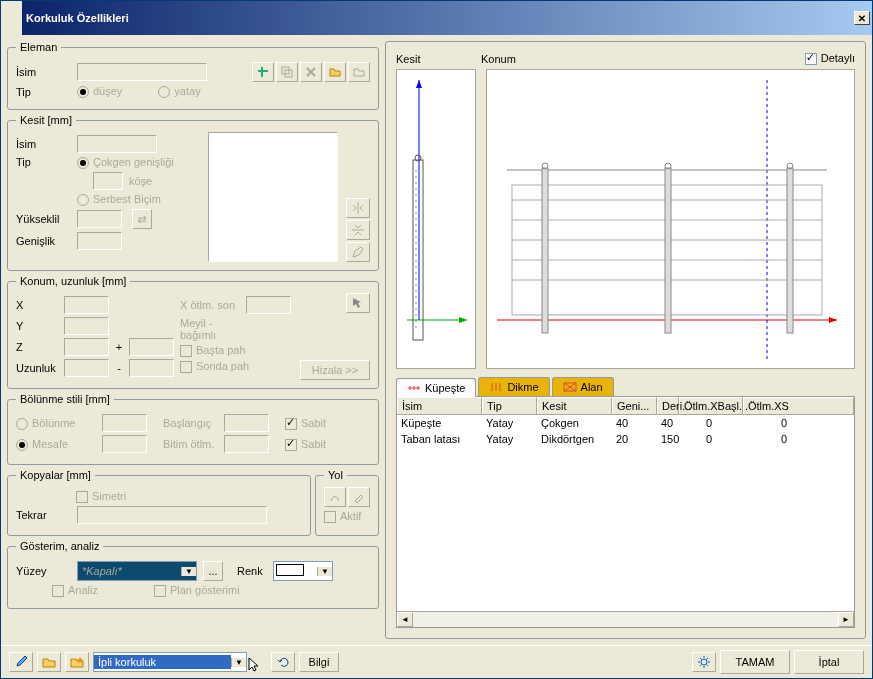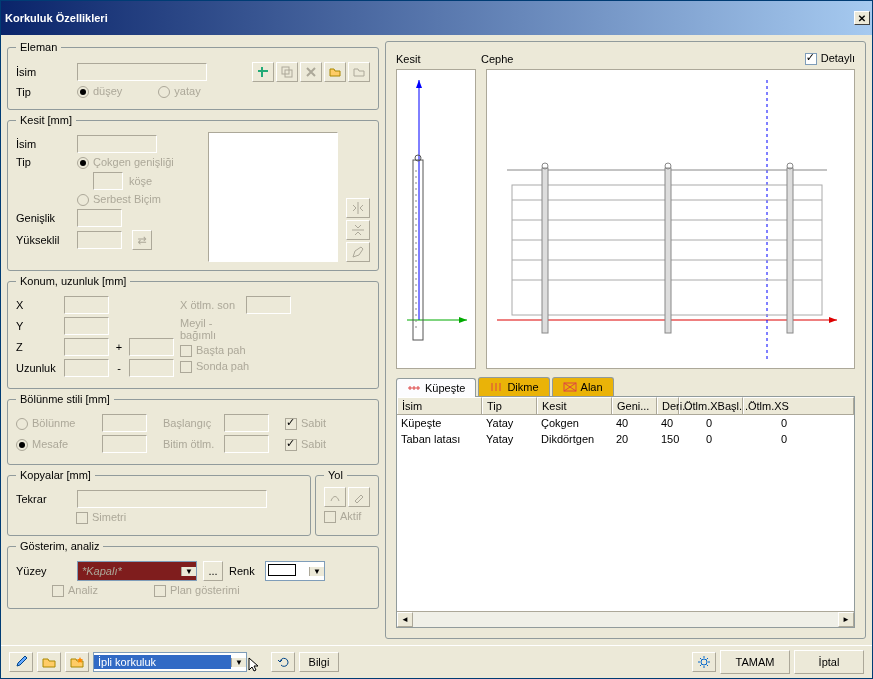--- a/index.html
+++ b/index.html
@@ -1,18 +1,18 @@
 <!DOCTYPE html>
 <html><head>
 <meta charset="utf-8">
 <style>
 * { box-sizing: border-box; font-family: Tahoma, Geneva, sans-serif; font-size: 11px; }
 body { margin: 0; background: #ece9d8; }
 .window { width: 873px; height: 679px; background: #ece9d8; border: 1px solid #003c74; display: flex; flex-direction: column; }
-.titlebar { background: linear-gradient(to right, #0a246a, #a6caf0); color: white; height: 18px; display: flex; align-items: center; padding: 17px 2px; font-weight: bold; }
+.titlebar { background: linear-gradient(to right, #0a246a, #a6caf0); color: white; height: 18px; display: flex; align-items: center; padding: 17px 2px; font-weight: bold; margin-left: 21px; }
 .titlebar-title { flex: 1; padding-left: 2px; }
 .titlebar-close { width: 16px; height: 14px; background: #ece9d8; border: 1px solid #fff; border-right-color: #404040; border-bottom-color: #404040; display:flex; align-items:center; justify-content:center; color:#000; font-weight:bold; font-size:10px; }
 .content { flex: 1; display: flex; padding: 6px; gap: 6px; }
 .left-col { width: 372px; display: flex; flex-direction: column; gap: 4px; }
 .right-col { flex: 1; display: flex; flex-direction: column; }
 fieldset { border: 1px solid #fff; border-top-color:#aca899; border-left-color:#aca899; margin: 0; padding: 6px 8px 8px 8px; position: relative; }
 fieldset.grp { border: 1px solid #919b9c; border-radius:3px; }
 legend { padding: 0 4px; color: #000; }
 .row { display: flex; align-items: center; margin: 3px 0; gap: 6px; }
 .lbl { width: 55px; color: #000; }
@@ -117,27 +117,27 @@
               <div>
                 <div><span class="radio dis checked"></span><span class="lbl2">Çokgen genişliği</span></div>
                 <div class="row">
                     <input type="text" class="flat" style="width: 30px; margin-left: 16px;">
                     <span class="lbl2">köşe</span>
                   </div>
                 <div><span class="radio dis"></span><span class="lbl2">Serbest Biçim</span></div>
               </div>
             </div>
             <div class="row">
+                <span class="lbl">Yükseklil</span>
+                <input type="text" class="flat" style="width: 45px;">
+                <span class="btn btn-dis" style="margin-left:4px">⇄</span>
+              </div>
+            <div class="row">
                 <span class="lbl">Genişlik</span>
                 <input type="text" class="flat" style="width: 45px;">
-              </div>
-            <div class="row">
-                <span class="lbl">Yükseklil</span>
-                <input type="text" class="flat" style="width: 45px;">
-                <span class="btn btn-dis" style="margin-left:4px">⇄</span>
               </div>
           </div>
           <div class="whitebox" style="width:130px;height:130px"></div>
           <div style="display:flex;flex-direction:column;gap:2px;justify-content:flex-end">
             <span class="btn btn-dis">
                 <svg width="14" height="14">
                   <path d="M7 1v12M2 4l3 3-3 3M12 4l-3 3 3 3" stroke="#aca899" fill="none"></path>
                 </svg>
               </span>
             <span class="btn btn-dis">
@@ -186,20 +186,30 @@
               </div>
             <div class="row">
                 <span class="lbl2" style="width:60px">Meyil - bağımlı</span>
               </div>
             <div class="row">
                 <span><span class="chk dis"></span><span class="lbl2">Başta pah</span></span>
               </div>
             <div class="row">
                 <span><span class="chk dis"></span><span class="lbl2">Sonda pah</span></span>
               </div>
+          </div>
+          <div style="margin-left:auto;display:flex;flex-direction:column;justify-content:space-between;align-items:flex-end">
+            <span class="btn">
+                <svg width="14" height="14">
+                  <path d="M2 2l8 4-3 1 2 4-2 1-2-4-3 2z" fill="#888"></path>
+                </svg>
+              </span>
+            <span class="btn btn-dis" style="width:70px">
+                <span>Hizala &gt;&gt;</span>
+              </span>
           </div>
         </div>
       </fieldset>
 
       <fieldset class="grp">
         <legend>Bölünme stili [mm]</legend>
         <div class="row">
           <span style="width:80px"><span class="radio dis"></span><span class="lbl2">Bölünme</span></span>
           <input type="text" class="flat" style="width: 45px;">
           <span class="lbl2" style="width:55px;margin-left:10px">Başlangıç</span>
@@ -212,25 +222,25 @@
           <span class="lbl2" style="width:55px;margin-left:10px">Bitim ötlm.</span>
           <input type="text" class="flat" style="width: 45px;">
           <span style="margin-left:10px"><span class="chk dis checked"></span><span class="lbl2">Sabit</span></span>
         </div>
       </fieldset>
 
       <div style="display:flex; gap:4px">
         <fieldset class="grp" style="flex:1">
           <legend>Kopyalar [mm]</legend>
           <div class="row">
+              <span style="margin-left:60px"><span class="chk dis"></span><span class="lbl2">Simetri</span></span>
+            </div>
+          <div class="row">
               <span class="lbl">Tekrar</span>
               <input type="text" class="flat" style="width: 190px;">
-            </div>
-          <div class="row">
-              <span style="margin-left:60px"><span class="chk dis"></span><span class="lbl2">Simetri</span></span>
             </div>
         </fieldset>
         <fieldset class="grp" style="width:58px">
           <legend>Yol</legend>
           <div class="btn-row">
               <span class="btn btn-dis">
                 <svg width="12" height="12">
                   <path d="M2 10c2-6 6-6 8 0" stroke="#aca899" fill="none"></path>
                 </svg>
               </span>
@@ -243,44 +253,44 @@
           <div class="row">
               <span><span class="chk dis"></span><span class="lbl2">Aktif</span></span>
             </div>
         </fieldset>
       </div>
 
       <fieldset class="grp">
         <legend>Gösterim, analiz</legend>
         <div class="row">
           <span class="lbl">Yüzey</span>
-          <div class="combo" style="width:120px;background:#7f1d1d">
+          <div class="combo" style="width:120px;background:#0c4a6e">
               <span style="flex:1;padding:0 4px;color:#aca899;font-style:italic">*Kapalı*</span>
               <span class="dd">▼</span>
             </div>
           <span class="btn">...</span>
-          <span class="lbl" style="width:30px;">Renk</span>
+          <span class="lbl" style="width:30px;margin-left:8px">Renk</span>
           <div class="combo" style="width:60px">
               <span style="flex:1;padding:2px"><span style="display:inline-block;width:28px;height:12px;background:#fff;border:1px solid #000"></span></span>
               <span class="dd">▼</span>
             </div>
         </div>
         <div class="row">
           <span style="margin-left:36px"><span class="chk dis"></span><span class="lbl2">Analiz</span></span>
           <span style="margin-left:50px"><span class="chk dis"></span><span class="lbl2">Plan gösterimi</span></span>
         </div>
       </fieldset>
 
     </div>
 
     <div class="right-col">
       <fieldset class="grp" style="flex:1;display:flex;flex-direction:column;padding:10px">
         <div style="display:flex;align-items:center;margin-bottom:4px">
           <span style="width:85px">Kesit</span>
-          <span style="flex:1">Cephe</span>
+          <span style="flex:1">Konum</span>
           <span><span class="chk checked"></span><span>Detaylı</span></span>
         </div>
         <div class="section-preview" style="height:300px">
           <div class="preview-box" style="width:80px">
             <svg width="78" height="298">
               <line x1="22" y1="10" x2="22" y2="250" stroke="#00f"></line>
                 <path d="M22 10l-3 8h6z" fill="#00f"></path>
               <line x1="10" y1="250" x2="70" y2="250" stroke="#0a0"></line>
                 <path d="M70 250l-8-3v6z" fill="#0a0"></path>
               <rect x="16" y="90" width="10" height="180" fill="none" stroke="#555"></rect>

